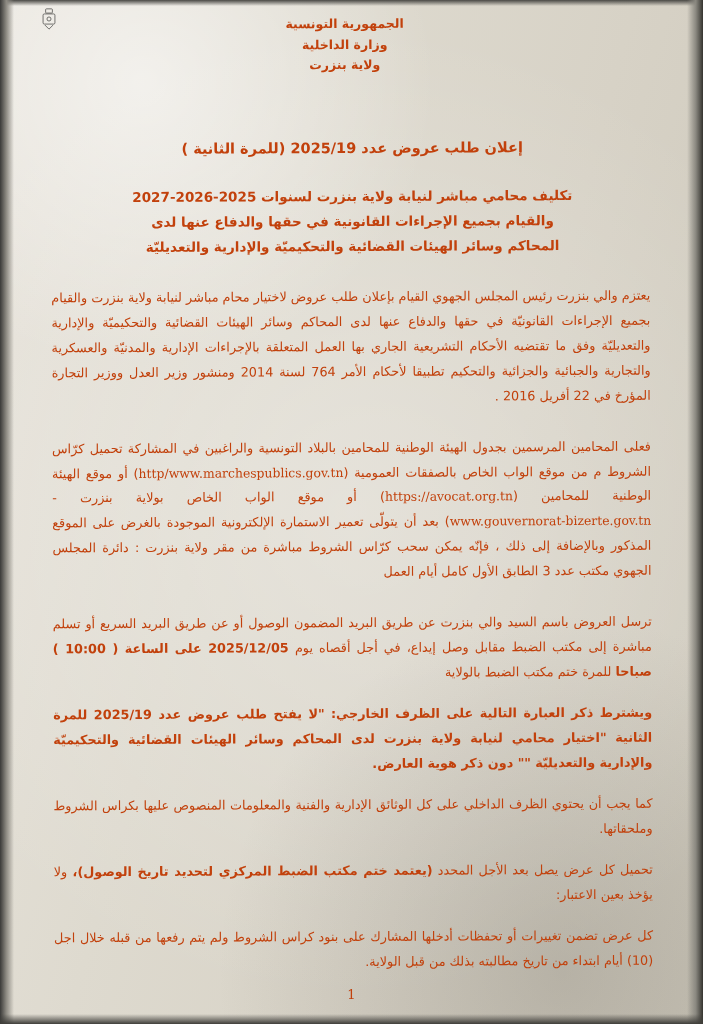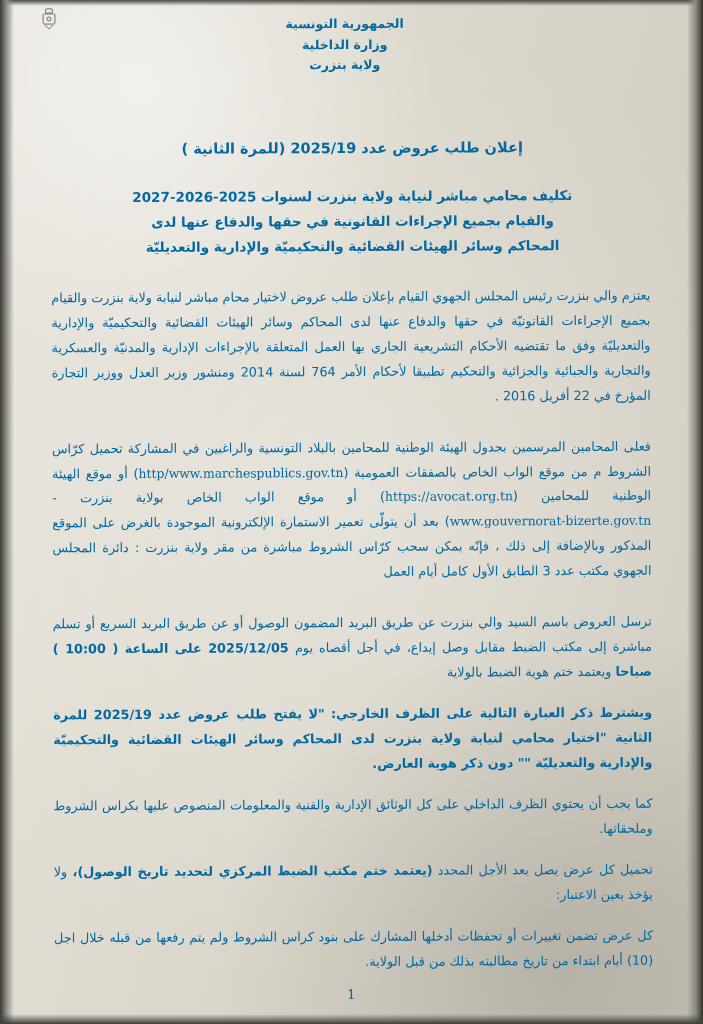--- a/index.html
+++ b/index.html
@@ -8,21 +8,21 @@
     background: #6b6b66;
   }
   .page {
     position: relative;
     width: 703px;
     height: 1024px;
     margin: 0 auto;
     background: #ddd9d1;
     overflow: hidden;
     font-family: "DejaVu Sans", "Liberation Sans", sans-serif;
-    color: #0369a1;
+    color: #c2410c;
   }
   
   .page::before {
     content: "";
     position: absolute;
     inset: 0;
     background:
       radial-gradient(ellipse 60% 40% at 20% 8%, rgba(255,255,255,0.55), rgba(255,255,255,0) 70%),
       radial-gradient(ellipse 70% 50% at 80% 95%, rgba(120,115,105,0.30), rgba(120,115,105,0) 70%),
       radial-gradient(ellipse 90% 60% at 50% 50%, rgba(255,255,255,0.30), rgba(255,255,255,0) 80%),
@@ -164,21 +164,21 @@
 
     <p class="para">يعتزم والي بنزرت رئيس المجلس الجهوي القيام بإعلان طلب عروض لاختيار محام مباشر لنيابة ولاية بنزرت والقيام بجميع الإجراءات القانونيّة في حقها والدفاع عنها لدى المحاكم وسائر الهيئات القضائية والتحكيميّة والإدارية والتعديليّة وفق ما تقتضيه الأحكام التشريعية الجاري بها العمل المتعلقة بالإجراءات الإدارية والمدنيّة والعسكرية والتجارية والجبائية والجزائية والتحكيم تطبيقا لأحكام الأمر 764 لسنة 2014 ومنشور وزير العدل ووزير التجارة المؤرخ في 22 أفريل 2016 .</p>
 
     <p class="para">
       <span>فعلى المحامين المرسمين بجدول الهيئة الوطنية للمحامين بالبلاد التونسية والراغبين في المشاركة تحميل كرّاس الشروط م من موقع الواب الخاص بالصفقات العمومية (</span><span class="ltr">http/www.marchespublics.gov.tn</span><span>) أو موقع الهيئة الوطنية للمحامين (</span><span class="ltr">https://avocat.org.tn</span><span>) أو موقع الواب الخاص بولاية بنزرت -</span><span class="ltr">www.gouvernorat-bizerte.gov.tn</span><span>) بعد أن يتولّى تعمير الاستمارة الإلكترونية الموجودة بالغرض على الموقع المذكور وبالإضافة إلى ذلك ، فإنّه يمكن سحب كرّاس الشروط مباشرة من مقر ولاية بنزرت : دائرة المجلس الجهوي مكتب عدد 3 الطابق الأول كامل أيام العمل</span>
     </p>
 
     <p class="para">
       <span>ترسل العروض باسم السيد والي بنزرت عن طريق البريد المضمون الوصول أو عن طريق البريد السريع أو تسلم مباشرة إلى مكتب الضبط مقابل وصل إيداع، في أجل أقصاه يوم</span>
       <span class="bold">2025/12/05 على الساعة ( 10:00 ) صباحا</span>
-      <span>ويعتمد ختم هوية الضبط بالولاية</span>
+      <span>للمرة ختم مكتب الضبط بالولاية</span>
     </p>
 
     <p class="para tight">
       <span class="bold">ويشترط ذكر العبارة التالية على الظرف الخارجي:</span>
       <span class="bold">"لا يفتح طلب عروض عدد 2025/19   للمرة الثانية</span>
       <span class="bold">"اختيار محامي لنيابة ولاية بنزرت لدى المحاكم وسائر الهيئات القضائية والتحكيميّة والإدارية والتعديليّة</span>
       <span class="bold">"" دون ذكر هوية العارض.</span>
     </p>
 
     <p class="para tight">كما يجب أن يحتوي الظرف الداخلي على كل الوثائق الإدارية والفنية والمعلومات المنصوص عليها بكراس الشروط وملحقاتها.</p>

